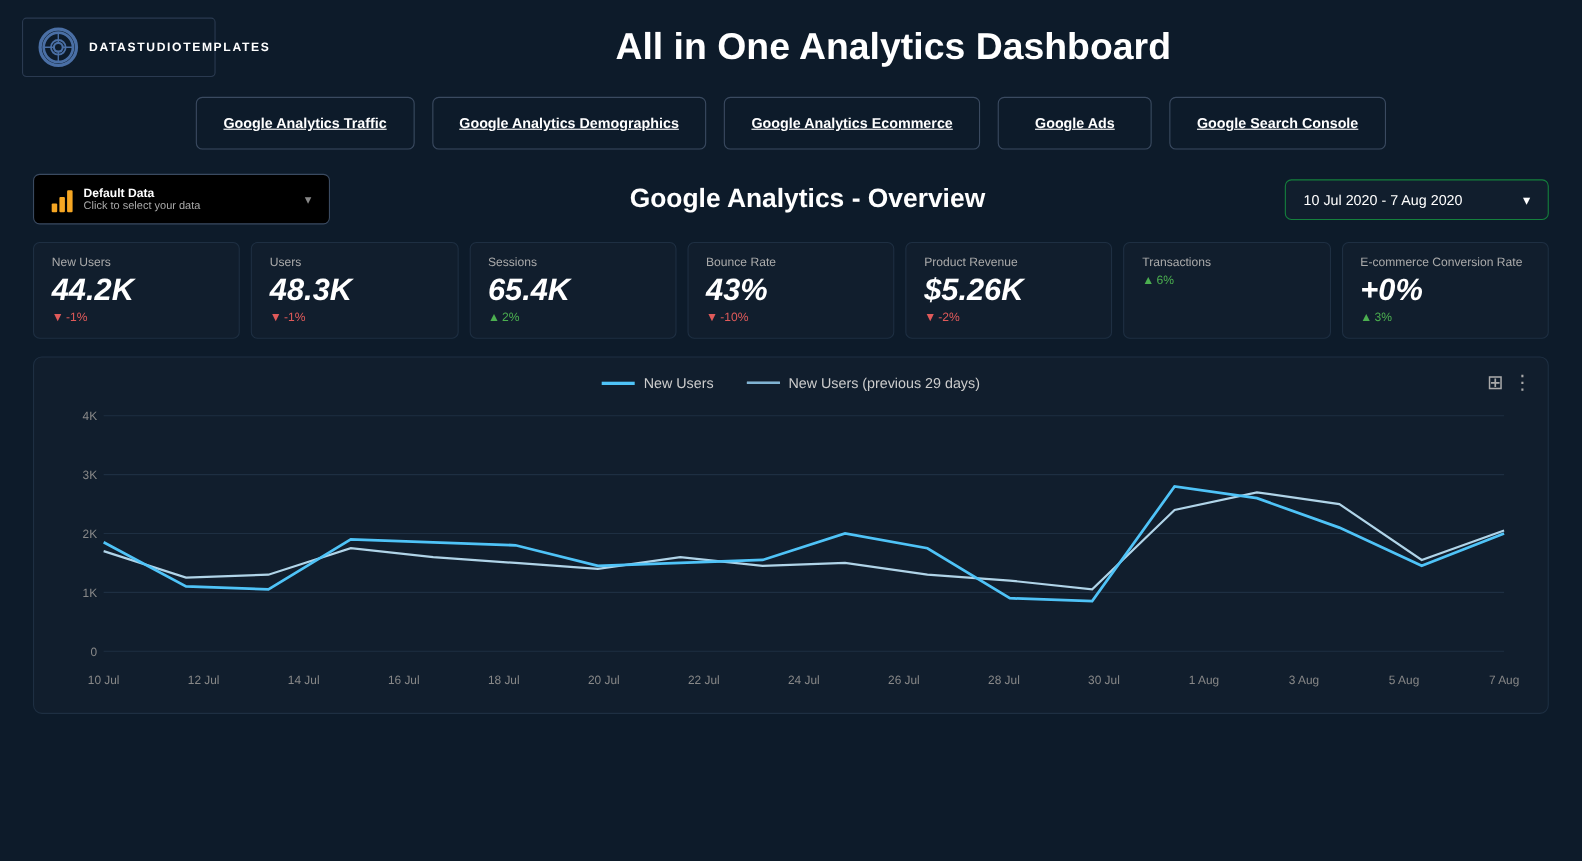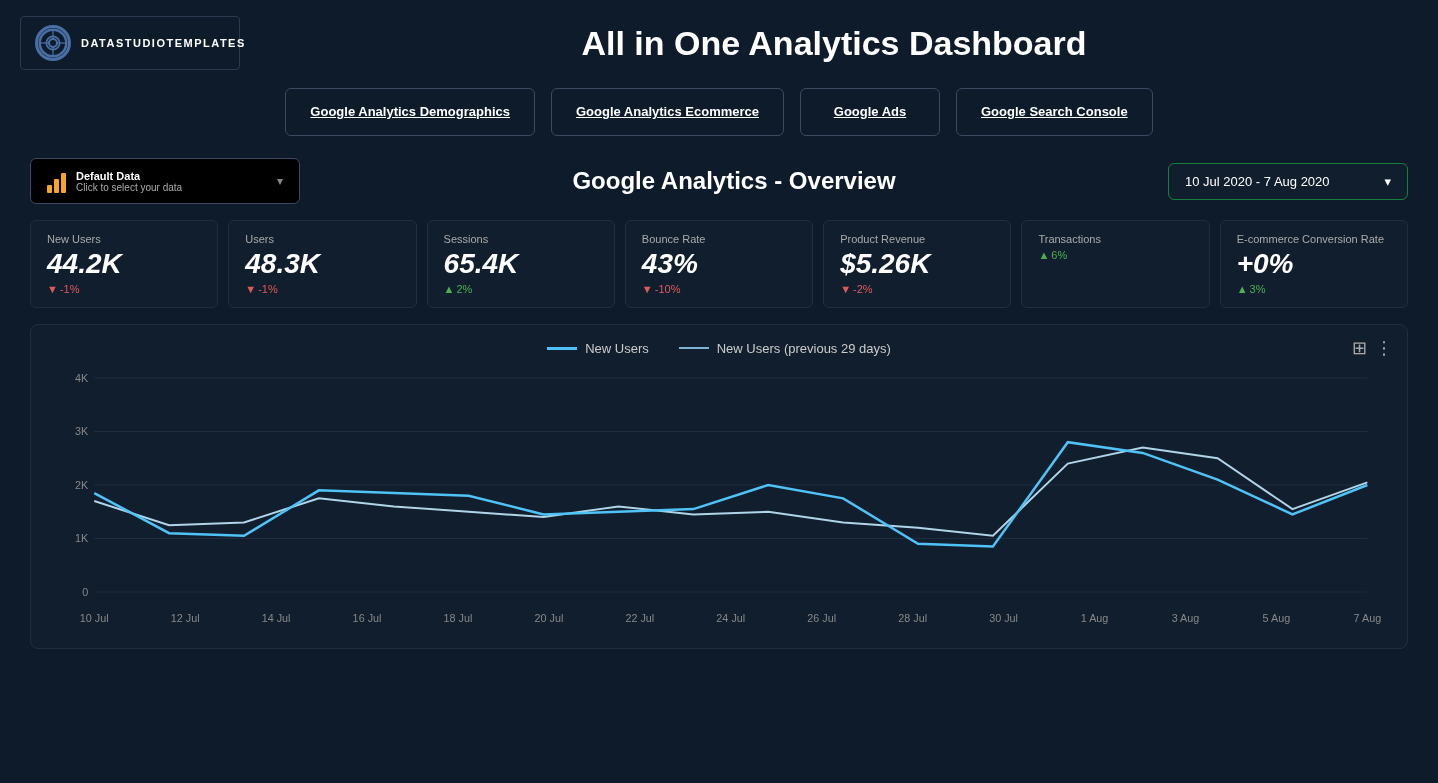--- a/index.html
+++ b/index.html
@@ -20,21 +20,21 @@
       gap: 20px;
     }
     .logo-box {
       background: #0d1b2a;
       border: 1px solid #2a3a50;
       border-radius: 4px;
       padding: 8px 14px;
       display: flex;
       align-items: center;
       gap: 10px;
-      width: 220px;
+      width: 176px;
     }
     .logo-icon {
       width: 36px;
       height: 36px;
       border: 3px solid #4a6fa5;
       border-radius: 50%;
       display: flex;
       align-items: center;
       justify-content: center;
       position: relative;
@@ -258,20 +258,21 @@
       </svg>
     </div>
     <div class="logo-text">
       <span>DATA</span><span>STUDIO</span><span>TEMPLATES</span>
     </div>
   </div>
   <div class="page-title">All in One Analytics Dashboard</div>
 </div>
 
 <div class="nav-tabs">
+  <div class="nav-tab">Google Analytics Traffic</div>
   <div class="nav-tab">Google Analytics Demographics</div>
   <div class="nav-tab">Google Analytics Ecommerce</div>
   <div class="nav-tab">Google Ads</div>
   <div class="nav-tab">Google Search Console</div>
 </div>
 
 <div class="controls-bar">
   <div class="data-selector">
     <div class="bar-chart-icon">
       <div class="bar" style="height:8px;"></div>

